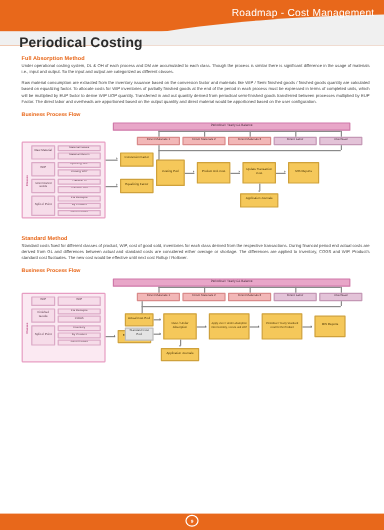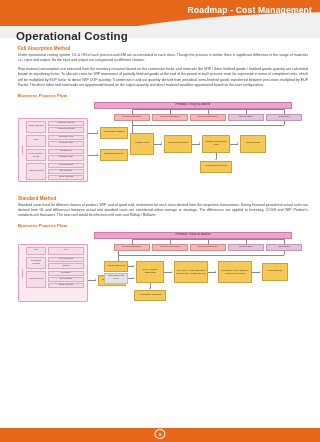--- a/index.html
+++ b/index.html
@@ -10,21 +10,21 @@
     color:#3a3a3a;
     position:relative;
   }
   
   .banner{
     position:absolute;top:0;left:0;width:320px;height:38px;
     background:#e8681b;overflow:hidden;
   }
   .banner-title{
     position:absolute;right:8px;top:5px;
-    color:#ffffff;font-size:8.5px;font-weight:bold;letter-spacing:.2px;
+    color:#ffffff;font-size:8.5px;font-weight:normal;letter-spacing:.2px;
     white-space:nowrap;
   }
   
   .swoosh{
     position:absolute;left:24px;top:12px;width:320px;height:70px;
     background:#f0f0f0;
     border-top-left-radius:100% 60px;
     box-shadow:none;
   }
   .swoosh2{
@@ -99,21 +99,21 @@
   }
 </style>
 </head>
 <body>
 
 <div class="banner">
   <div class="swoosh"></div>
   <div class="swoosh2"></div>
   <div class="banner-title">Roadmap - Cost Management</div>
 </div>
-<div class="page-title">Operational Costing</div>
+<div class="page-title">Periodical Costing</div>
 
 <div class="content">
 
   <div class="sec-head">Full Absorption Method</div>
   <p class="para">Under operational costing system, DL &amp; OH of each process and DM are accumulated to each class. Though the process is similar there is significant difference in the usage of materials i.e., input and output. So the input and output are categorized as different classes.</p>
   <p class="para">Raw material consumption are extracted from the inventory issuance based on the conversion factor and materials like WIP / Semi finished goods / finished goods quantity are calculated based on equalizing factor. To allocate costs for WIP inventories of partially finished goods at the end of the period in each process must be expressed in terms of completed units, which will be multiplied by EUP factor to derive WIP UOP quantity. Transferred in and out quantity derived from periodical semi-finished goods transferred between processes multiplied by EUP Factor. The direct labor and overheads are apportioned based on the output quantity and direct material would be apportioned based on the user configuration.</p>
   <div class="bpf">Business Process Flow</div>
 
   <div class="flow" style="height:92px;">
 

